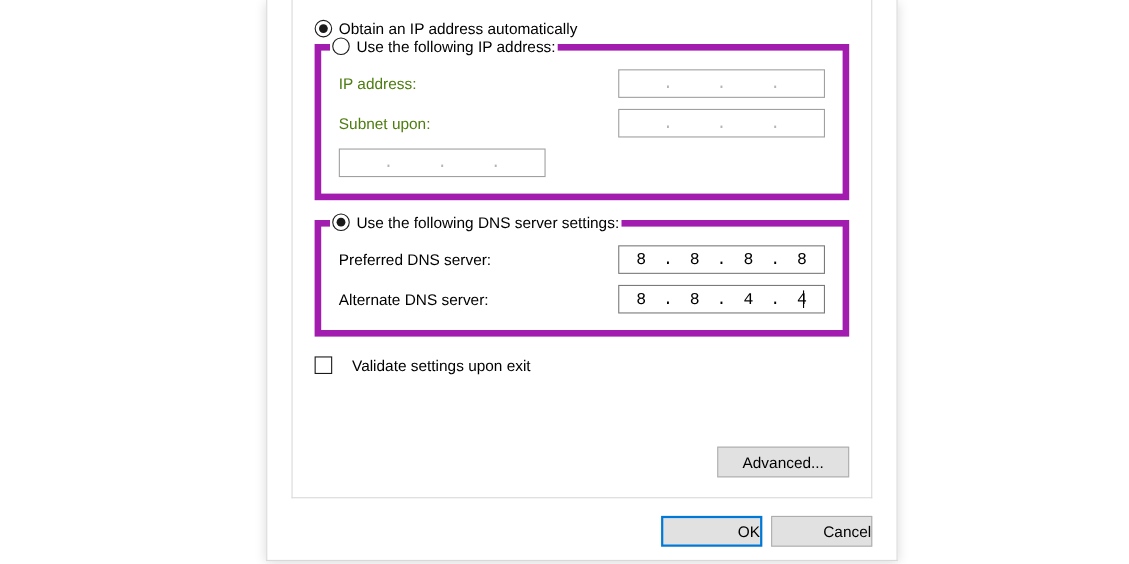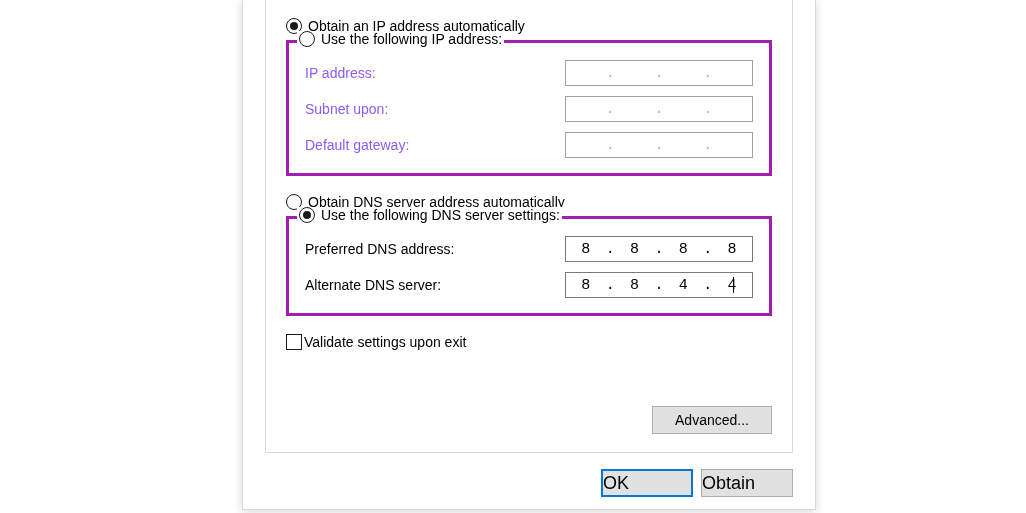--- a/index.html
+++ b/index.html
@@ -63,21 +63,21 @@
     width: 8px;
     height: 8px;
     background: #1a1a1a;
     border-radius: 50%;
     transform: translate(-50%, -50%);
   }
 
   
   .group {
     position: relative;
-    border: 3px solid #a21caf;
+    border: 6px solid #a21caf;
     padding: 12px 16px 10px 16px;
     margin-top: -2px;
     margin-bottom: 18px;
   }
   .group .legend {
     position: absolute;
     top: -12px;
     left: 8px;
     background: #fff;
     padding: 0 2px;
@@ -88,21 +88,21 @@
   .field-row {
     display: flex;
     align-items: center;
     justify-content: space-between;
     height: 36px;
   }
   .label {
     flex: 1;
   }
   .label.disabled {
-    color: #8b5cf6;
+    color: #4d7c0f;
   }
   .ipbox {
     width: 188px;
     height: 26px;
     border: 1px solid #7a7a7a;
     box-sizing: border-box;
     background: #fff;
     display: flex;
     align-items: center;
     justify-content: space-evenly;
@@ -131,21 +131,21 @@
     top: 4px;
     bottom: 4px;
     width: 1px;
     background: #000;
   }
 
   
   .check-row {
     display: flex;
     align-items: center;
-    gap: 2px;
+    gap: 18px;
     margin-top: 10px;
   }
   .checkbox {
     width: 16px;
     height: 16px;
     border: 1.5px solid #1a1a1a;
     box-sizing: border-box;
     background: #fff;
     flex: 0 0 auto;
   }
@@ -173,22 +173,22 @@
     gap: 8px;
   }
   .btn {
     width: 92px;
     height: 28px;
     background: #e1e1e1;
     border: 1px solid #adadad;
     box-sizing: border-box;
     display: flex;
     align-items: center;
-    justify-content: flex-start;
-    font-size: 18px;
+    justify-content: flex-end;
+    font-size: 14px;
   }
   .btn.default {
     border: 2px solid #0078d7;
   }
 </style>
 </head>
 <body>
 
 <div class="dialog">
   <div class="content">
@@ -224,46 +224,41 @@
             <span class="dot">.</span>
           <span class="octet"></span>
             <span class="dot">.</span>
           <span class="octet"></span>
             <span class="dot">.</span>
           <span class="octet"></span>
         </div>
       </div>
 
       <div class="field-row">
-        <span class="label disabled">Default gateway:</span>
         <div class="ipbox disabled">
           <span class="octet"></span>
             <span class="dot">.</span>
           <span class="octet"></span>
             <span class="dot">.</span>
           <span class="octet"></span>
             <span class="dot">.</span>
           <span class="octet"></span>
         </div>
       </div>
     </div>
 
-    <div class="radio-row">
-      <span class="radio"></span>
-      <span>Obtain DNS server address automatically</span>
-    </div>
 
     <div class="group" style="margin-top:6px;">
       <div class="legend">
         <span class="radio selected"></span>
         <span>Use the following DNS server settings:</span>
       </div>
 
       <div class="field-row">
-        <span class="label">Preferred DNS address:</span>
+        <span class="label">Preferred DNS server:</span>
         <div class="ipbox">
           <span class="octet">8</span>
             <span class="dot" style="color:#000;">.</span>
           <span class="octet">8</span>
             <span class="dot" style="color:#000;">.</span>
           <span class="octet">8</span>
             <span class="dot" style="color:#000;">.</span>
           <span class="octet">8</span>
         </div>
       </div>
@@ -291,16 +286,16 @@
     <div class="advanced-btn">
       <span>Advanced...</span>
     </div>
   </div>
 
   <div class="button-row">
     <div class="btn default">
       <span>OK</span>
     </div>
     <div class="btn">
-      <span>Obtain</span>
+      <span>Cancel</span>
     </div>
   </div>
 </div>
 
 </body></html>

